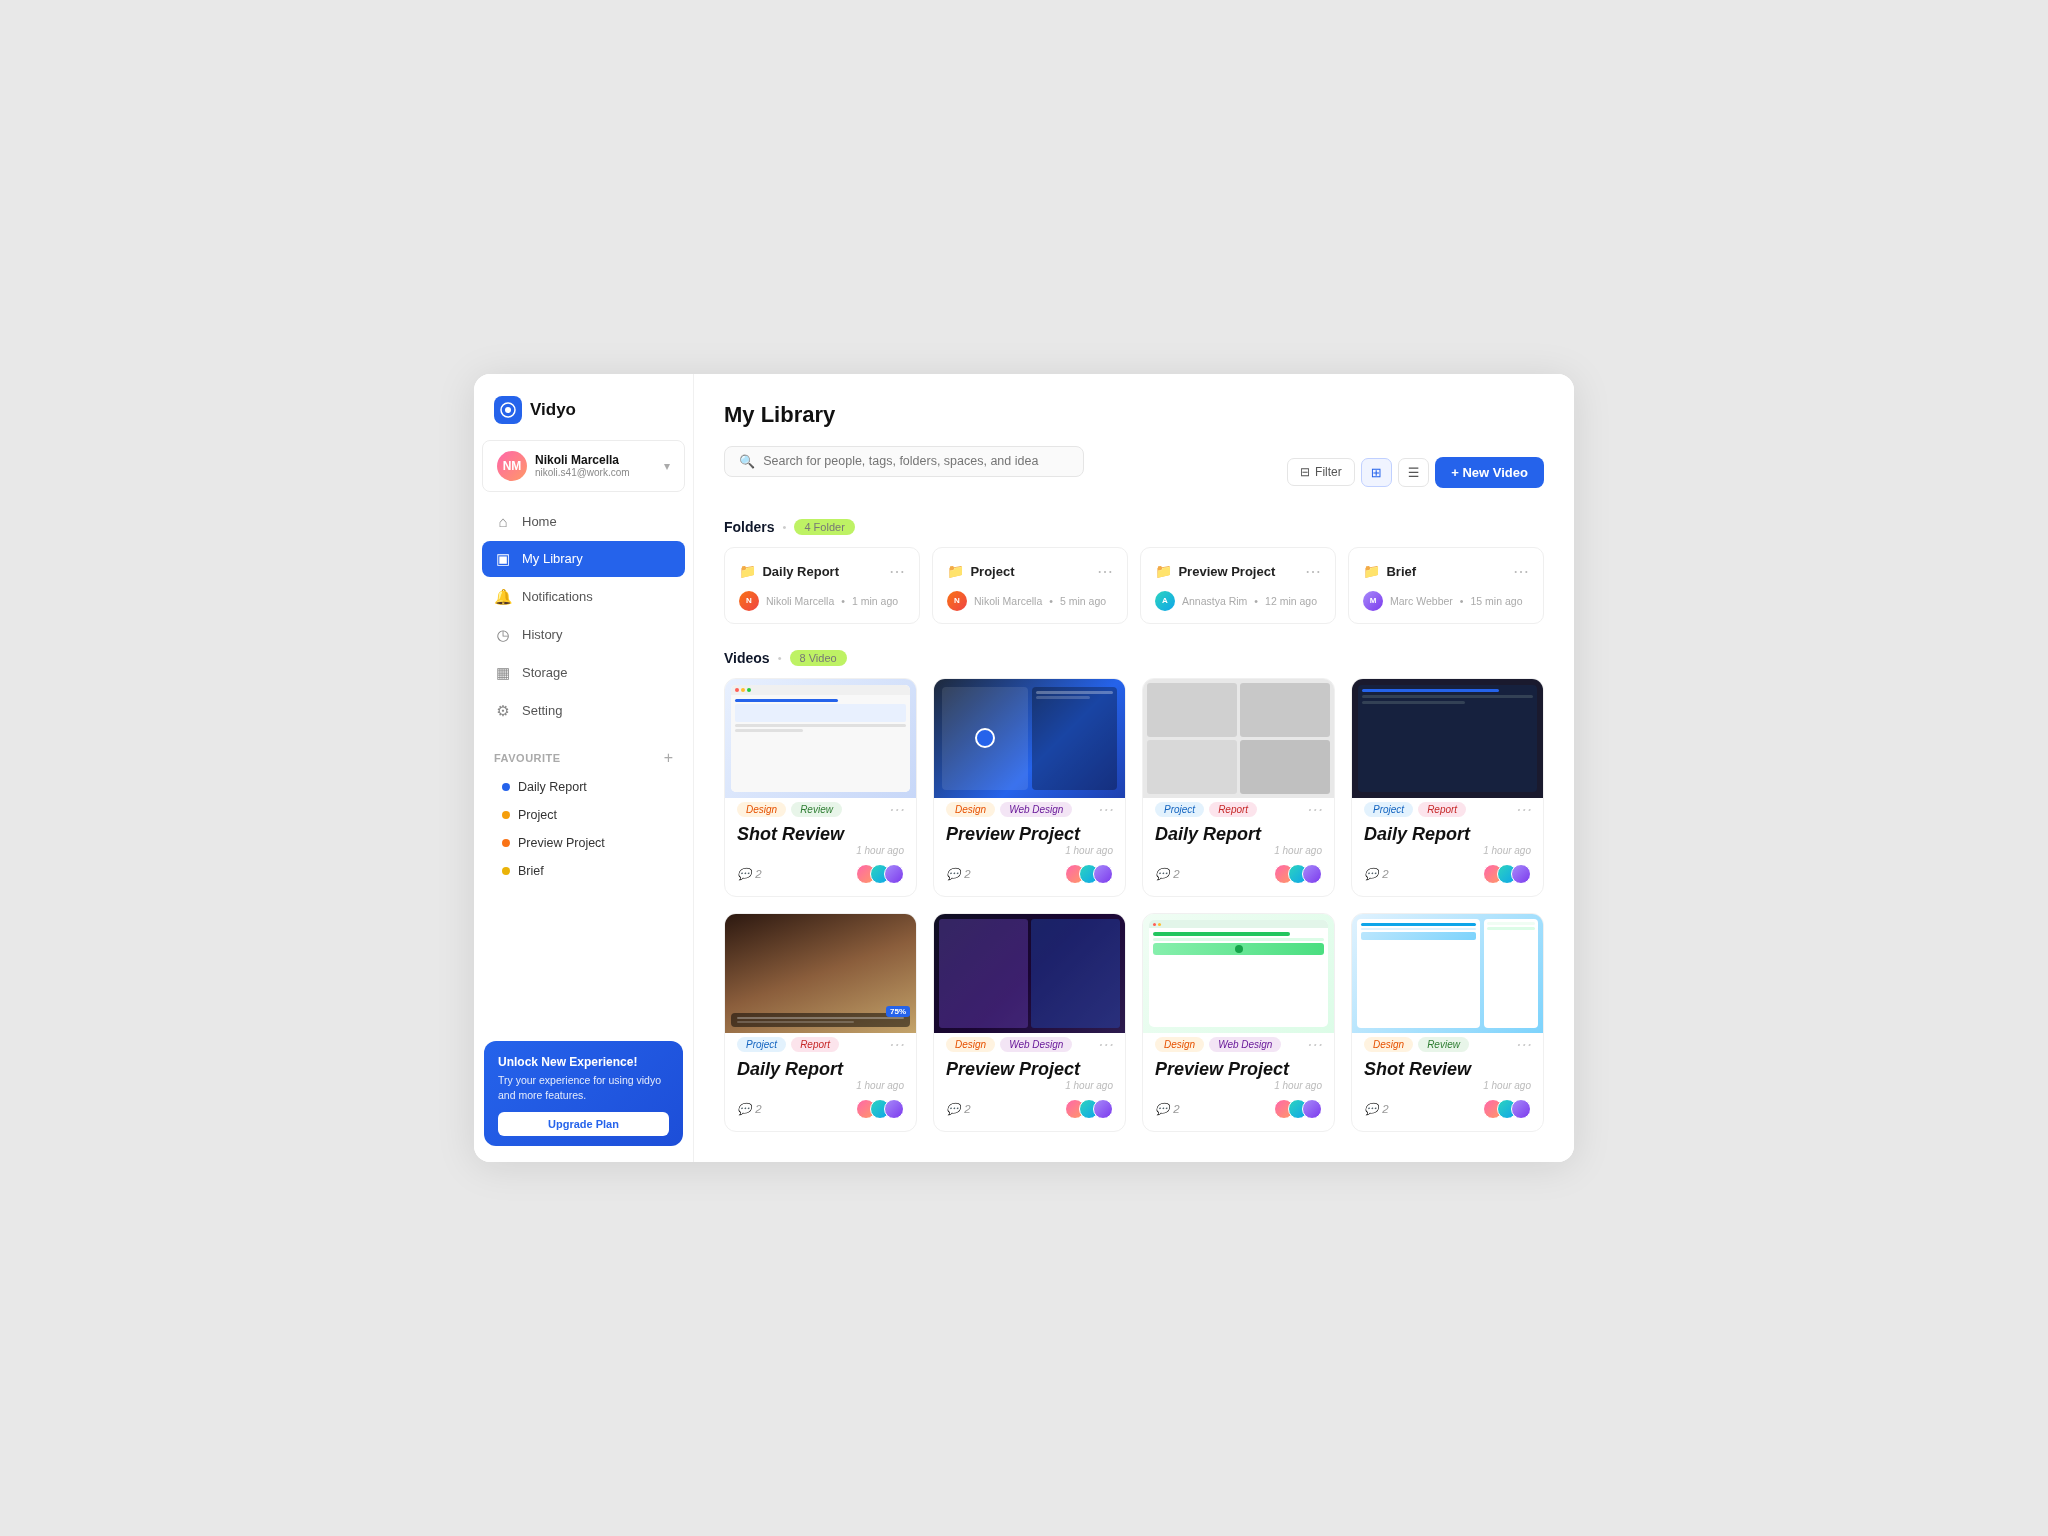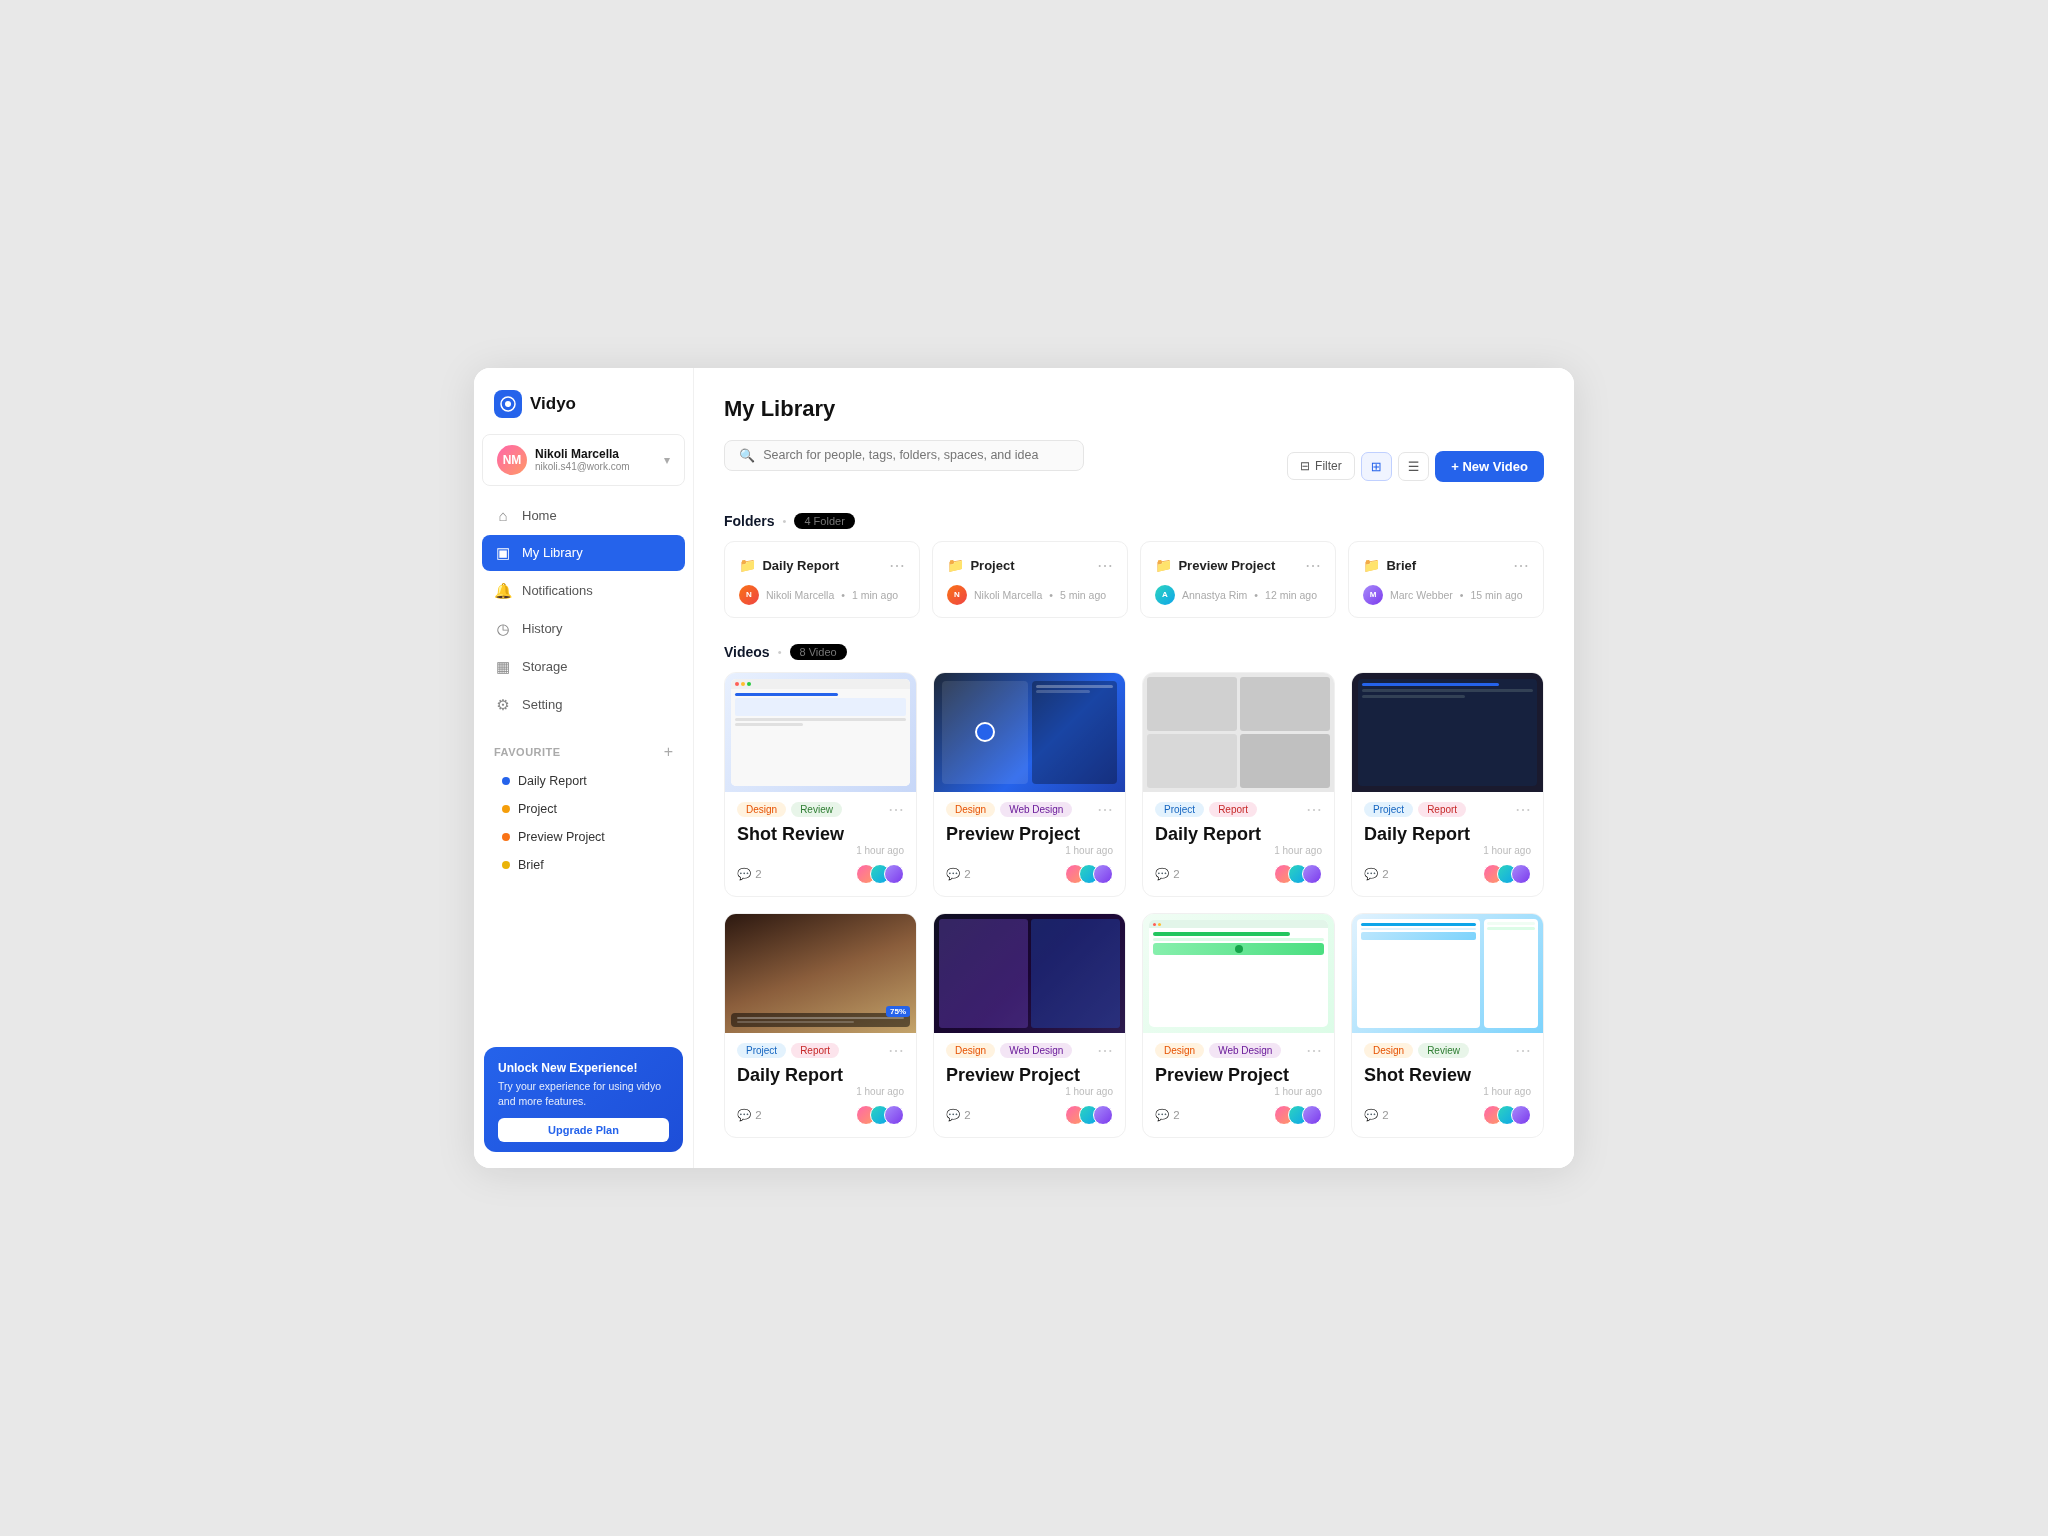--- a/index.html
+++ b/index.html
@@ -201,21 +201,21 @@
     }
     
     .section-header {
       display: flex;
       align-items: center;
       gap: 8px;
       margin-bottom: 12px;
     }
     .section-label { font-size: 14px; font-weight: 700; color: #0f172a; }
     .section-badge {
-      background: #000000;
+      background: #bef264;
       color: #777;
       border-radius: 20px;
       padding: 2px 10px;
       font-size: 11px;
       font-weight: 500;
     }
     
     .folders-grid {
       display: grid;
       grid-template-columns: repeat(4, 1fr);
@@ -278,21 +278,22 @@
       background: linear-gradient(135deg, #1e293b 0%, #2563eb 60%, #1e40af 100%);
       display: flex; align-items: center; justify-content: center;
     }
     .thumb-daily-report-1 {
       background: linear-gradient(135deg, #e0e0e0 0%, #f0f0f0 100%);
     }
     .thumb-daily-report-2 {
       background: linear-gradient(135deg, #1a1a2e 0%, #16213e 100%);
     }
     .video-info {
-      padding: 10px 12px 12px 12px;
+      padding: 4px 12px 12px 12px;
+      font-style: italic;
     }
     .video-tags {
       display: flex;
       gap: 5px;
       margin-bottom: 7px;
       flex-wrap: wrap;
     }
     .tag {
       border-radius: 20px;
       padding: 2px 9px;

